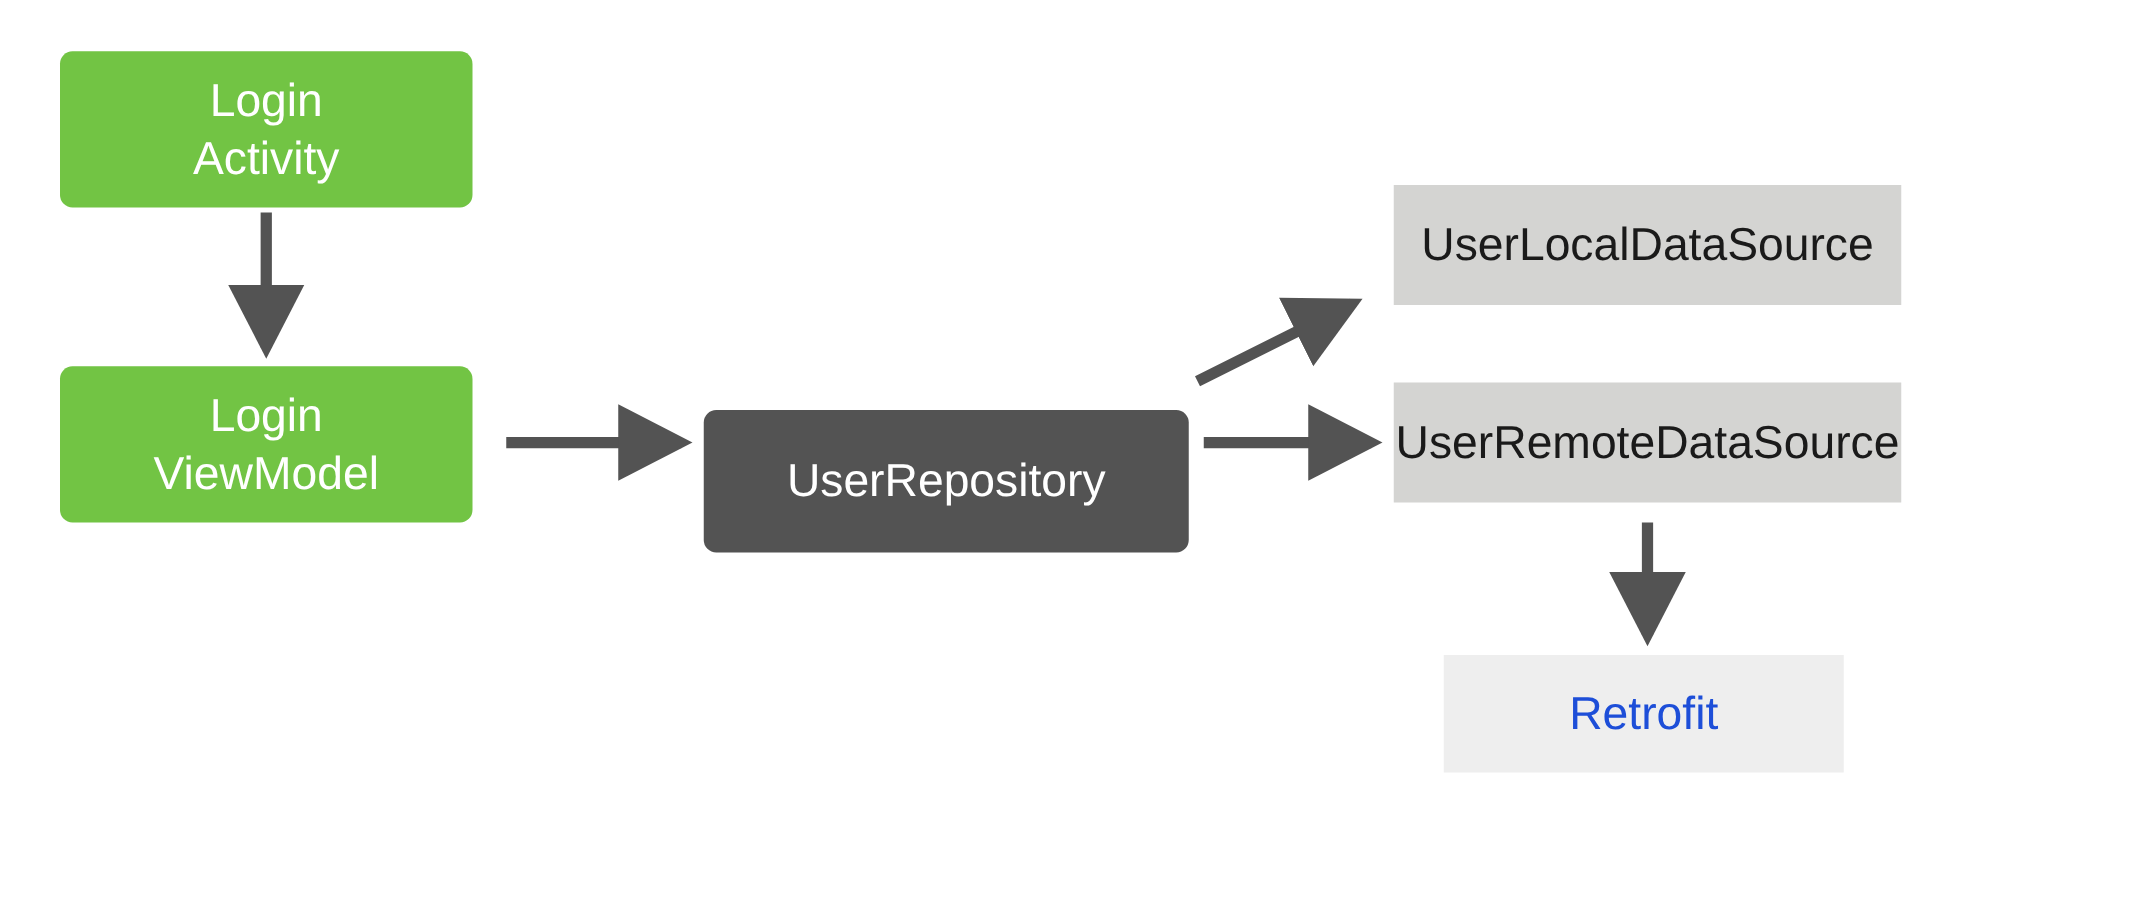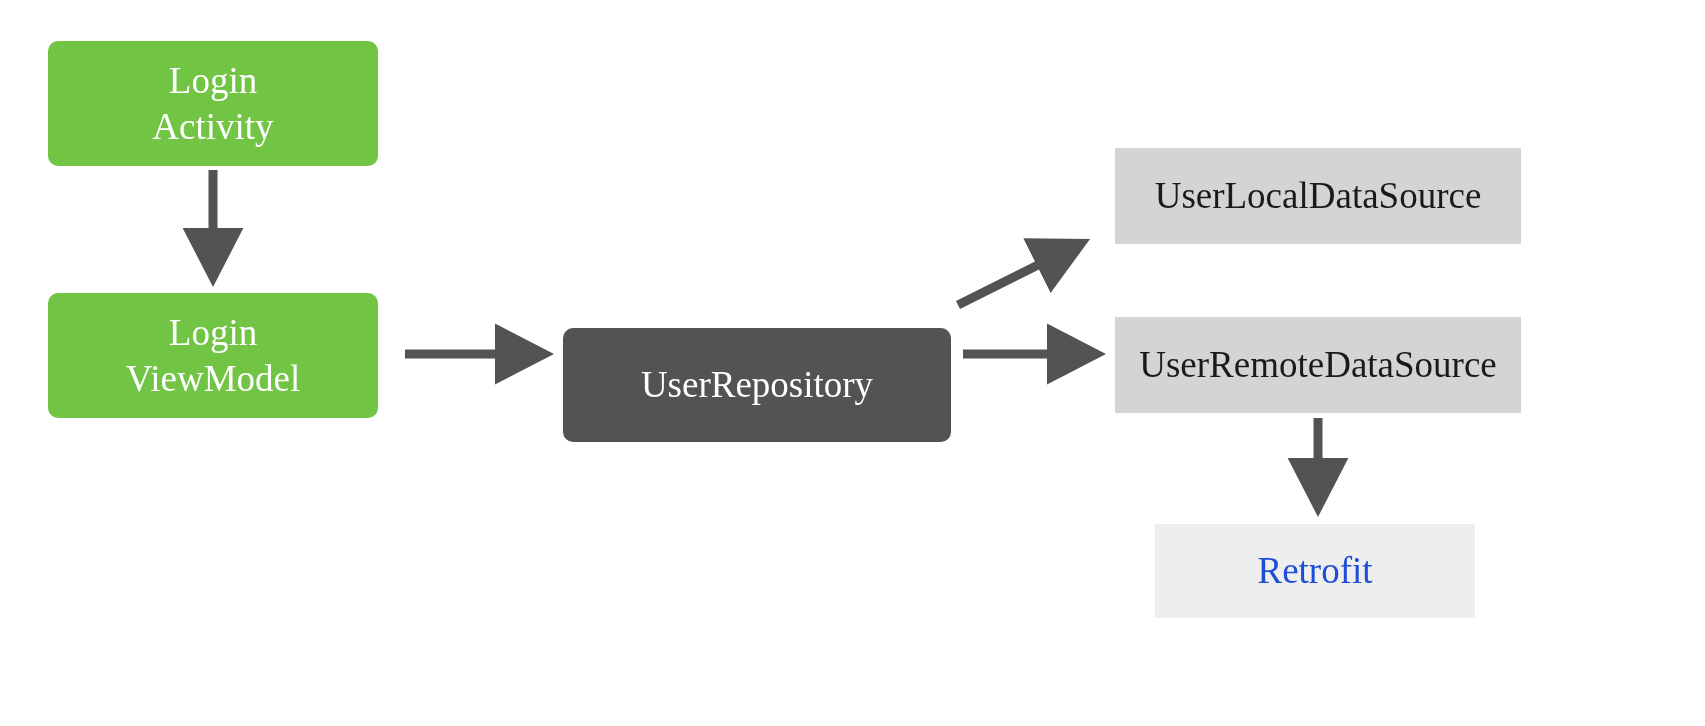--- a/index.html
+++ b/index.html
@@ -13,21 +13,20 @@
     font-family: "Liberation Sans", sans-serif;
     position: relative;
     overflow: hidden;
   }
   #canvas {
     position: absolute;
     left: 0;
     top: 0;
     width: 1705px;
     height: 652px;
-    font-family: Liberation Serif, serif;
   }
   .node {
     position: absolute;
     display: flex;
     align-items: center;
     justify-content: center;
     text-align: center;
     box-sizing: border-box;
     line-height: 1.22;
     white-space: pre-line;
@@ -65,21 +64,21 @@
     width: 1705px;
     height: 726px;
     pointer-events: none;
   }
 
   
   #node-login-activity   { left: 48px;   top: 41px;  width: 330px; height: 125px; }
   #node-login-viewmodel  { left: 48px;   top: 293px; width: 330px; height: 125px; }
   #node-user-repository  { left: 563px;  top: 296px; width: 388px; height: 114px; }
   #node-user-local-ds    { left: 1115px; top: 148px; width: 406px; height: 96px; text-align: right; }
-  #node-user-remote-ds   { left: 1115px; top: 306px; width: 406px; height: 96px; margin-top: 11px; }
+  #node-user-remote-ds   { left: 1115px; top: 306px; width: 406px; height: 96px; }
   #node-retrofit         { left: 1155px; top: 524px; width: 320px; height: 94px; }
 </style>
 </head>
 <body>
 
 <div id="canvas">
 
   <svg class="edge-layer" viewBox="0 0 1705 726" width="1705" height="726" xmlns="http://www.w3.org/2000/svg">
     <defs>
       <marker id="arrowhead" markerWidth="7" markerHeight="7" refX="5.6" refY="3.5" orient="auto" markerUnits="strokeWidth">

